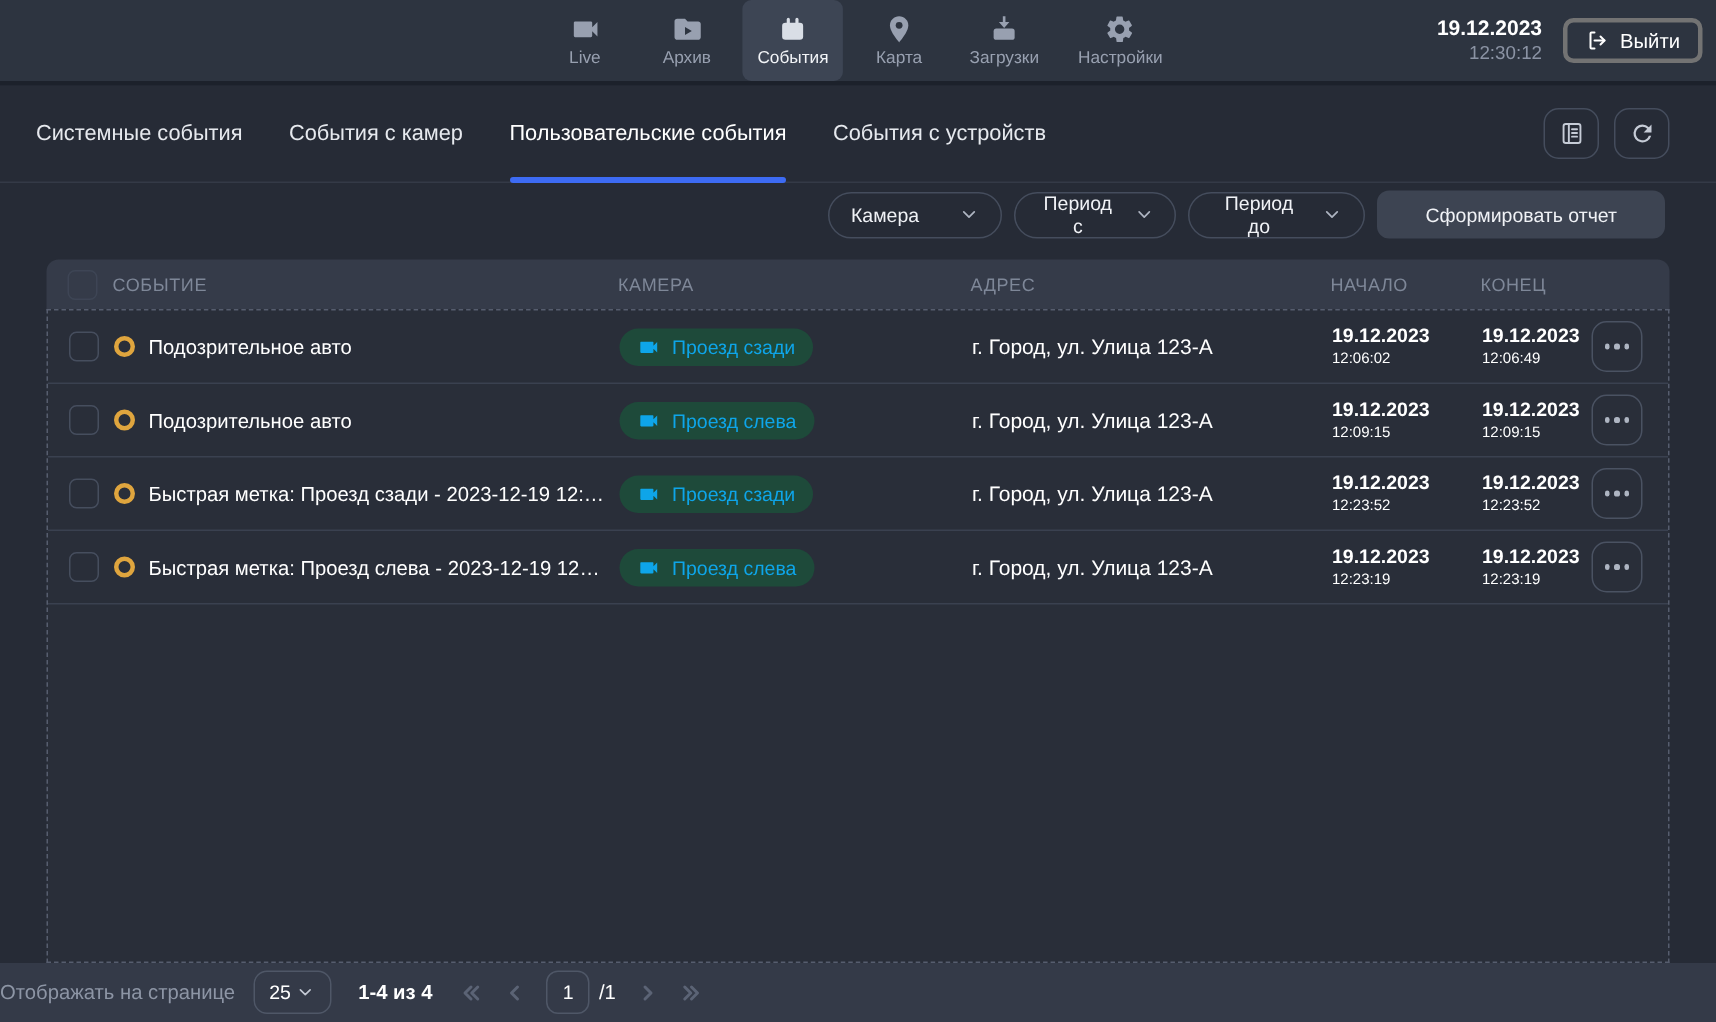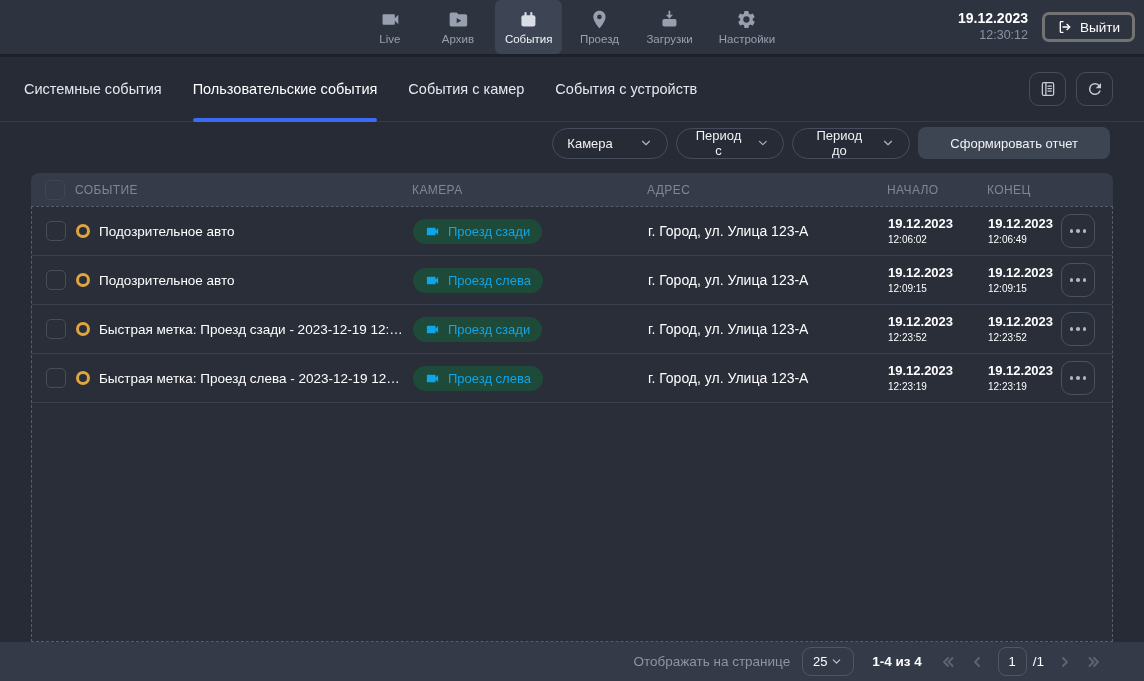--- a/index.html
+++ b/index.html
@@ -107,21 +107,21 @@
   .dt .d{font-size:13px;font-weight:700;color:#ffffff;line-height:1.3;}
   .dt .t{font-size:10px;color:#ffffff;line-height:1.3;}
   .more-btn{
     width:34px;height:34px;border:1px solid #4a5262;border-radius:10px;background:transparent;
     display:flex;align-items:center;justify-content:center;gap:3px;cursor:pointer;
   }
   .more-btn i{width:3.5px;height:3.5px;border-radius:50%;background:#aeb5c2;display:block;}
   
   .footer{
     height:39px;flex:0 0 auto;background:#343a48;display:flex;align-items:center;
-    justify-content:flex-end;padding-right:42px;
+    justify-content:flex-start;padding-right:42px;
   }
   .per-page-label{font-size:13.5px;color:#8d95a5;}
   .per-page-select{
     margin-left:12px;height:29px;min-width:52px;border:1px solid #4f5767;border-radius:9px;
     background:transparent;color:#fff;font-size:13px;display:flex;align-items:center;
     justify-content:center;gap:3px;cursor:pointer;font-family:inherit;padding:0 8px;
   }
   .per-page-select svg{width:13px;height:13px;stroke:#c3c9d4;fill:none;stroke-width:2;stroke-linecap:round;stroke-linejoin:round;}
   .range-label{margin-left:18px;font-size:13.5px;font-weight:700;color:#fff;}
   .pager{display:flex;align-items:center;gap:13px;margin-left:18px;}
@@ -167,21 +167,21 @@
         </span>
         <span class="nav-label">События</span>
       </div>
       <div class="nav-item">
         <span class="nav-icon">
           <svg viewBox="0 0 24 24">
               <path d="M12 2c-3.87 0-7 3.13-7 7 0 5.25 7 13 7 13s7-7.75 7-13c0-3.87-3.13-7-7-7z"></path>
               <circle cx="12" cy="9" r="2.6" fill="#2d3440"></circle>
             </svg>
         </span>
-        <span class="nav-label">Проезд</span>
+        <span class="nav-label">Карта</span>
       </div>
       <div class="nav-item">
         <span class="nav-icon">
           <svg viewBox="0 0 24 24">
               <path d="M11 2h2v4.5h3L12 11 8 6.5h3z"></path>
               <rect x="4" y="11.5" width="16" height="8.5" rx="2"></rect>
             </svg>
         </span>
         <span class="nav-label">Загрузки</span>
       </div>
@@ -205,22 +205,22 @@
             <path d="M15 8l4 4-4 4"></path>
             <line x1="19" y1="12" x2="9" y2="12"></line>
           </svg>
         <span>Выйти</span>
       </button>
     </div>
   </div>
 
   <div class="tabbar">
     <div class="tab">Системные события</div>
+    <div class="tab">События с камер</div>
     <div class="tab active">Пользовательские события</div>
-    <div class="tab">События с камер</div>
     <div class="tab">События с устройств</div>
     <div class="tabbar-actions">
       <button class="icon-btn">
         <svg viewBox="0 0 24 24" fill="none" stroke="#c6ccd7" stroke-width="1.7" stroke-linecap="round">
             <rect x="4.5" y="3.5" width="15" height="17" rx="2"></rect>
             <line x1="9.2" y1="3.5" x2="9.2" y2="20.5"></line>
             <line x1="12" y1="8.2" x2="16.5" y2="8.2"></line>
             <line x1="12" y1="11.5" x2="16.5" y2="11.5"></line>
             <line x1="12" y1="14.8" x2="16.5" y2="14.8"></line>
           </svg>

